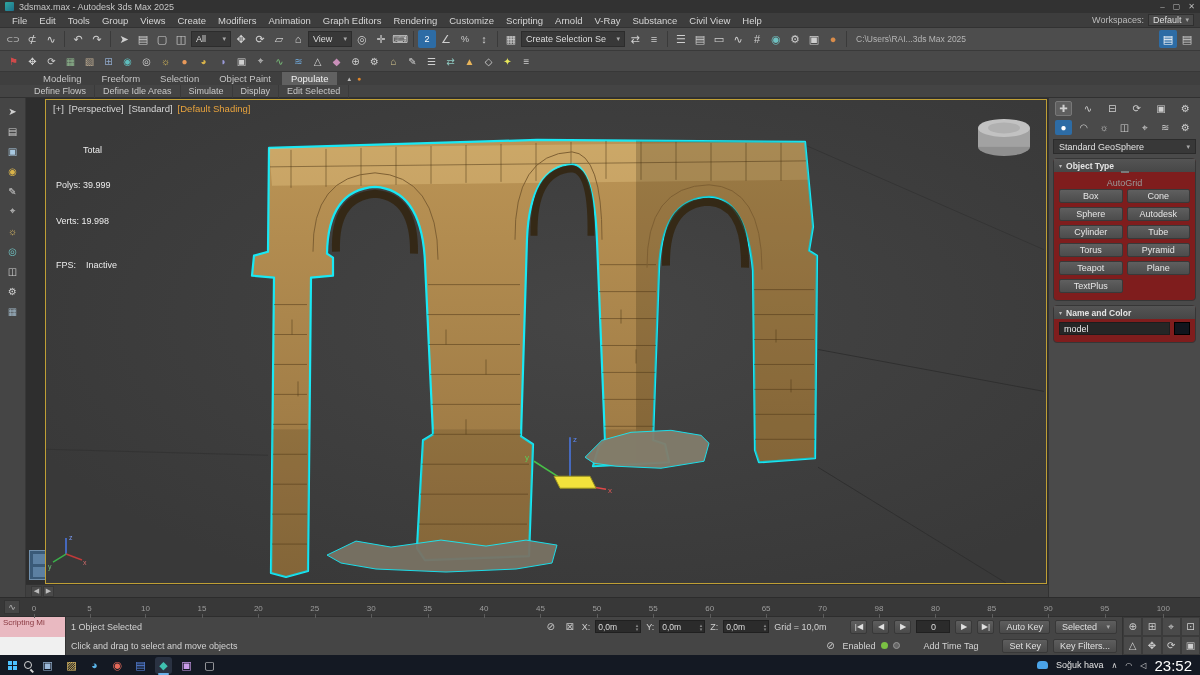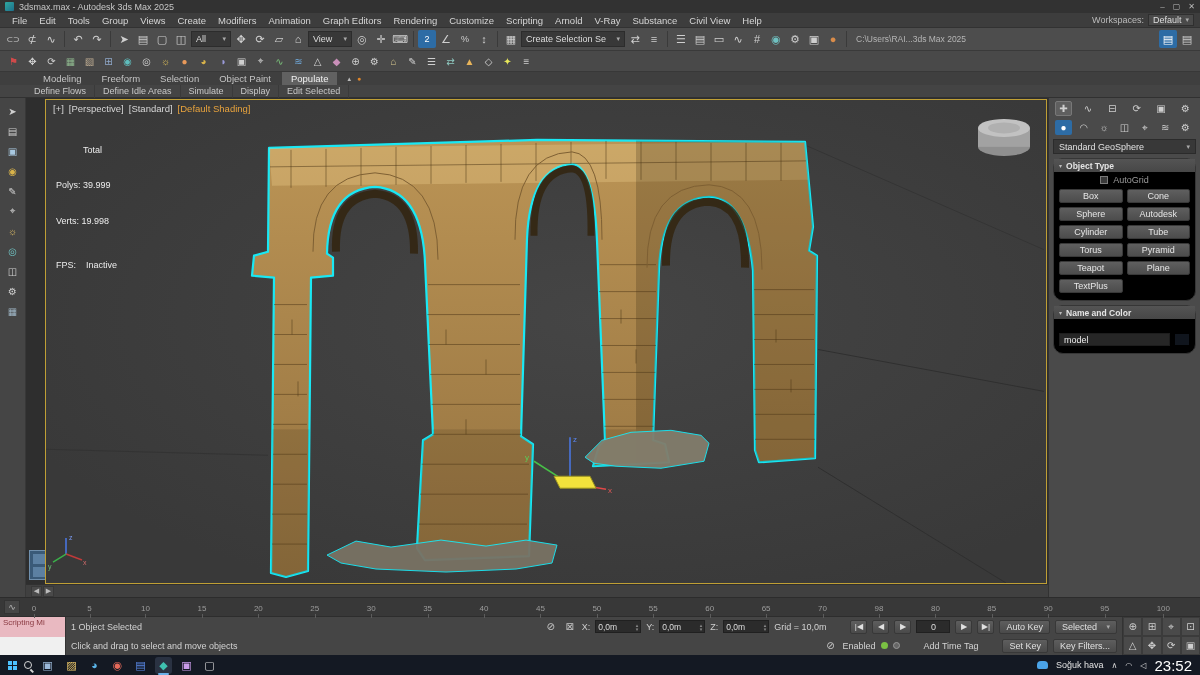--- a/index.html
+++ b/index.html
@@ -132,30 +132,30 @@
   
   .cmd-panel{width:152px;background:#4a4a4a;border-left:1px solid #323232;display:flex;
              flex-direction:column;padding:3px 4px;gap:4px;font-size:9px;flex:0 0 auto;}
   .cp-tabs,.cp-cats{display:flex;justify-content:space-between;padding:0 2px;}
   .cp-tab,.cp-cat{width:17px;height:15px;display:flex;align-items:center;justify-content:center;
                   font-size:10px;color:#cfcfcf;border-radius:2px;}
   .cp-tab.active{background:#5f5f5f;border:1px solid #787878;}
   .cp-cat.active{background:#2d6ca5;color:#fff;}
   .cp-dd{height:15px;background:#383838;border:1px solid #2b2b2b;display:flex;align-items:center;
          justify-content:space-between;padding:0 5px;color:#e0e0e0;}
-  .rollout{background:#000000;border:1px solid #363636;border-radius:10px;text-align:center;}
+  .rollout{background:#7f1d1d;border:1px solid #363636;border-radius:4px;text-align:center;}
   .rollout-h{height:13px;display:flex;align-items:center;gap:4px;padding:0 5px;
              background:linear-gradient(#545454,#474747);color:#e4e4e4;font-weight:bold;font-size:8.5px;}
   .roll-ar{font-size:6px;color:#bbb;}
-  .autogrid{display:flex;align-items:center;justify-content:center;gap:5px;color:#9a9a9a;height:15px;}
+  .autogrid{display:flex;align-items:center;justify-content:center;gap:5px;color:#9a9a9a;height:15px;flex-direction:column;}
   .checkbox{width:8px;height:8px;border:1px solid #7a7a7a;background:#3a3a3a;}
   .btn-grid{display:grid;grid-template-columns:1fr 1fr;gap:4px;padding:2px 5px 7px;}
   .cp-btn{height:14px;background:linear-gradient(#5f5f5f,#4c4c4c);border:1px solid #393939;border-radius:2px;
           display:flex;align-items:center;justify-content:center;color:#e6e6e6;font-size:9px;overflow:hidden;}
-  .name-row{display:flex;gap:4px;padding:3px 5px 7px;align-items:center;margin-top:11px;}
+  .name-row{display:flex;gap:4px;padding:3px 5px 7px;align-items:center;}
   .name-field{flex:1;height:13px;background:#262626;border:1px solid #1d1d1d;color:#ececec;
               display:flex;align-items:center;padding:0 4px;}
   .color-swatch{width:16px;height:13px;background:#10151d;border:1px solid #000;}
 </style>
 </head>
 <body>
 
 <div class="app">
 
   <div class="titlebar">

